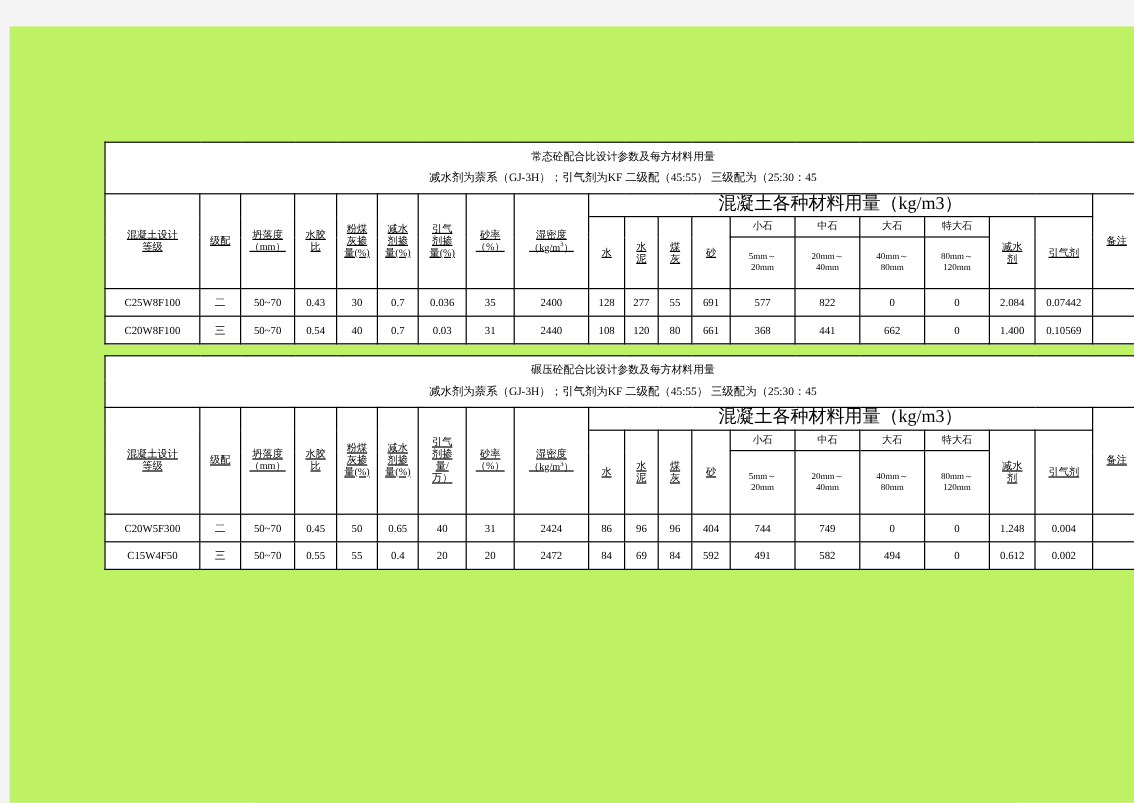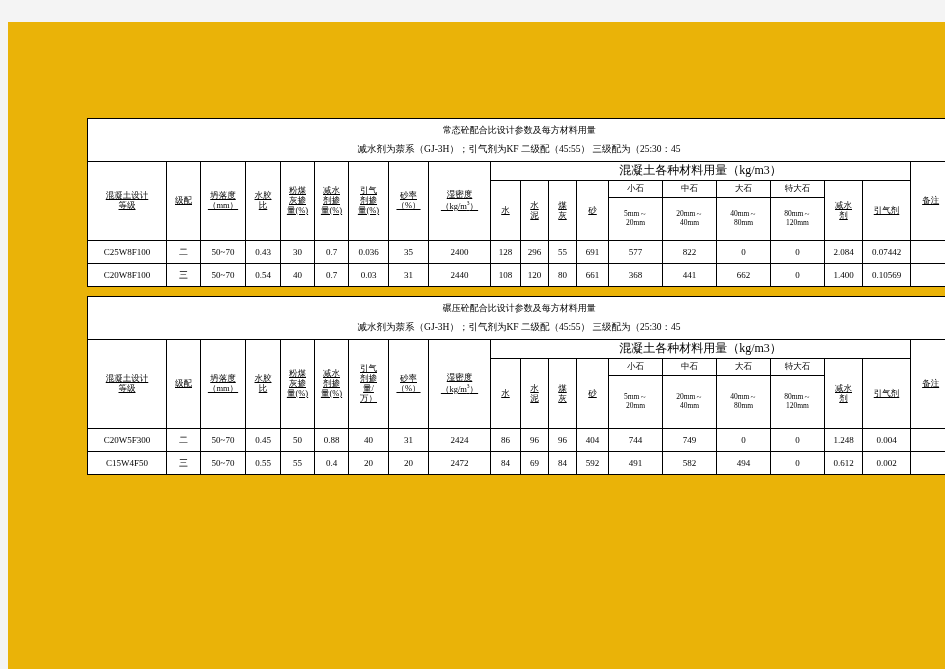--- a/index.html
+++ b/index.html
@@ -12,21 +12,21 @@
     background: #f4f4f4;
     font-family: "Liberation Serif", "DejaVu Serif", serif;
     overflow: hidden;
   }
   .page {
     position: absolute;
     left: 8px;
     top: 22px;
     width: 937px;
     height: 647px;
-    background: #eab308;
+    background: #bef264;
   }
   .tbl-wrap { position: absolute; }
   #table-1 { left: 79px; top: 96px; }
   #table-2 { left: 79px; top: 274px; }
 
   table.mix {
     border-collapse: collapse;
     table-layout: fixed;
     width: 795px;
     background: #fff;
@@ -58,21 +58,21 @@
     font-size: 9.5px;
     height: 20px;
     padding-bottom: 2px;
   }
   .hdr {
     font-size: 8.5px;
     text-decoration: underline;
   }
   .hdr-tall { height: 76px; }
   .hdr-tall-2 { height: 86px; }
-  .grp { height: 18px; font-size: 12px; }
+  .grp { height: 18px; font-size: 15px; }
   .sub1 { height: 16px; font-size: 8.5px; font-family: Liberation Serif, serif; }
   .sub2 { height: 42px; font-size: 7.5px; }
   .sub2-b { height: 52px; font-size: 7.5px; }
   td.data {
     height: 22px;
     font-size: 9px;
   }
   .vstack { display: block; }
   sup { font-size: 5.5px; vertical-align: super; }
 </style>
@@ -200,21 +200,21 @@
         <td class="data">C25W8F100</td>
         <td class="data">二</td>
         <td class="data">50~70</td>
         <td class="data">0.43</td>
         <td class="data">30</td>
         <td class="data">0.7</td>
         <td class="data">0.036</td>
         <td class="data">35</td>
         <td class="data">2400</td>
         <td class="data">128</td>
-        <td class="data">296</td>
+        <td class="data">277</td>
         <td class="data">55</td>
         <td class="data">691</td>
         <td class="data">577</td>
         <td class="data">822</td>
         <td class="data">0</td>
         <td class="data">0</td>
         <td class="data">2.084</td>
         <td class="data">0.07442</td>
         <td class="data"></td>
       </tr>
@@ -360,21 +360,21 @@
           <span class="vstack">120mm</span>
         </td>
       </tr>
 
       <tr>
         <td class="data">C20W5F300</td>
         <td class="data">二</td>
         <td class="data">50~70</td>
         <td class="data">0.45</td>
         <td class="data">50</td>
-        <td class="data">0.88</td>
+        <td class="data">0.65</td>
         <td class="data">40</td>
         <td class="data">31</td>
         <td class="data">2424</td>
         <td class="data">86</td>
         <td class="data">96</td>
         <td class="data">96</td>
         <td class="data">404</td>
         <td class="data">744</td>
         <td class="data">749</td>
         <td class="data">0</td>

